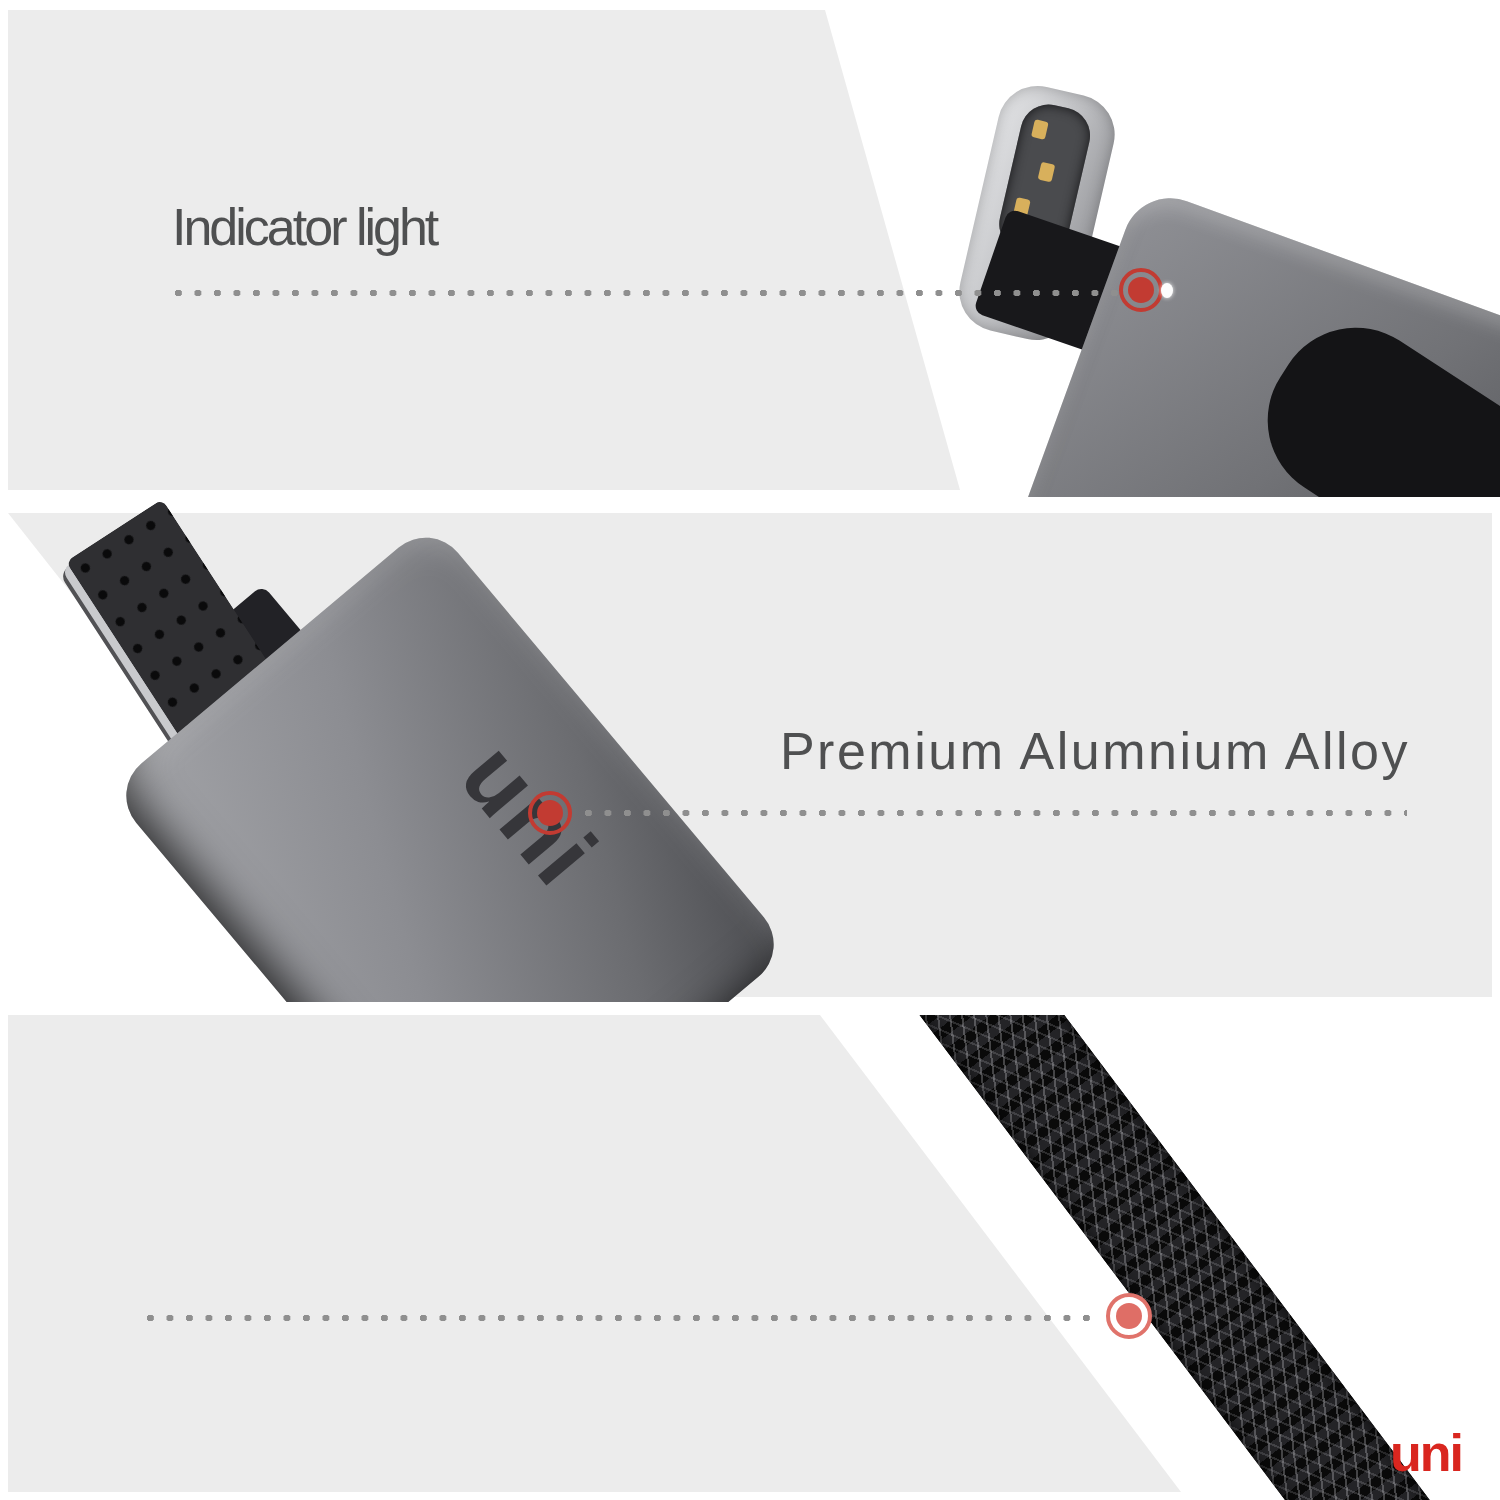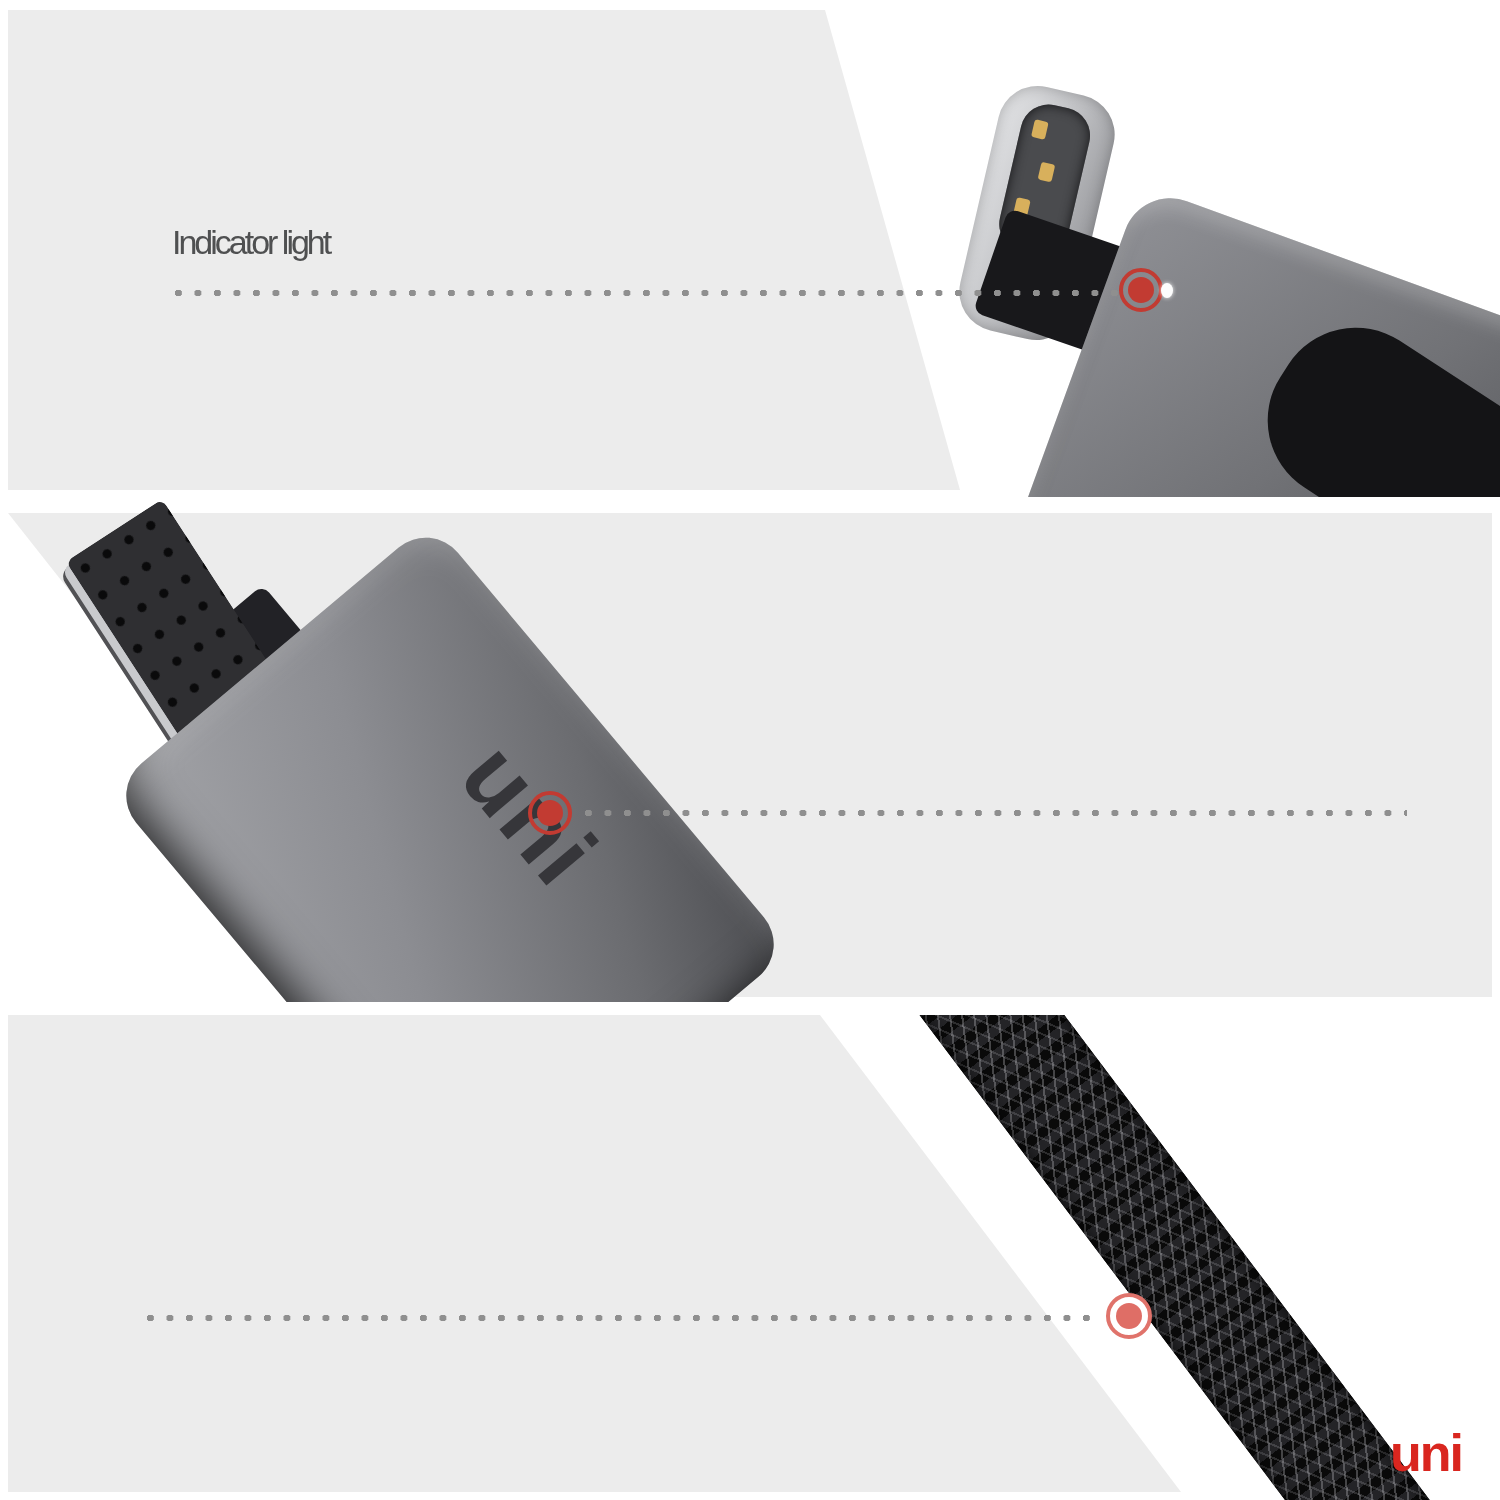--- a/index.html
+++ b/index.html
@@ -8,21 +8,21 @@
   .sec{position:absolute;left:0;width:1500px;overflow:hidden;}
   .sec-top{top:0;height:497px;}
   .sec-mid{top:500px;height:502px;}
   .sec-bot{top:1015px;height:485px;}
   .panel{position:absolute;inset:0;background:#ececec;}
   .panel-top{clip-path:polygon(8px 10px,825px 10px,960px 490px,8px 490px);}
   .panel-mid{clip-path:polygon(8px 13px,1492px 13px,1492px 497px,390px 497px);}
   .panel-bot{clip-path:polygon(8px 0px,820px 0px,1181px 477px,8px 477px);}
 
   .feature-label{position:absolute;color:#4f5051;font-weight:500;white-space:nowrap;}
-  .label-top{left:172px;top:223px;font-size:34px;letter-spacing:-3px;}
+  .label-top{left:172px;top:197px;font-size:52px;letter-spacing:-3px;}
   .label-mid{left:700px;top:221px;width:710px;font-size:52px;letter-spacing:2.5px;text-align:right;}
   .label-bot{left:142px;top:222px;font-size:58px;letter-spacing:-3px;}
 
   .dotline{position:absolute;height:8px;
      background-image:radial-gradient(circle 3.4px at 3.4px 4px,#8f8f8f 97%,rgba(0,0,0,0) 100%);
      background-size:19.5px 8px;background-repeat:repeat-x;z-index:40;}
   .dot-top{left:175px;top:289px;width:944px;}
   .dot-mid{left:585px;top:309px;width:822px;}
   .dot-bot{left:147px;top:299px;width:955px;}
 
@@ -112,20 +112,21 @@
   </div>
 
   <div class="sec sec-mid">
     <div class="panel panel-mid"></div>
 
     <div class="hdmi-neck"></div>
     <div class="hdmi-plug"></div>
     <div class="body-mid"></div>
     <div class="engraved-logo">uni</div>
 
+    <div class="feature-label label-mid">Premium Alumnium Alloy</div>
     <div class="dotline dot-mid"></div>
     <div class="ring ring-red ring-mid"></div>
     <div class="dotfill dotfill-mid"></div>
   </div>
 
   <div class="sec sec-bot">
     <div class="panel panel-bot"></div>
 
     <div class="braid-cable"></div>
 

